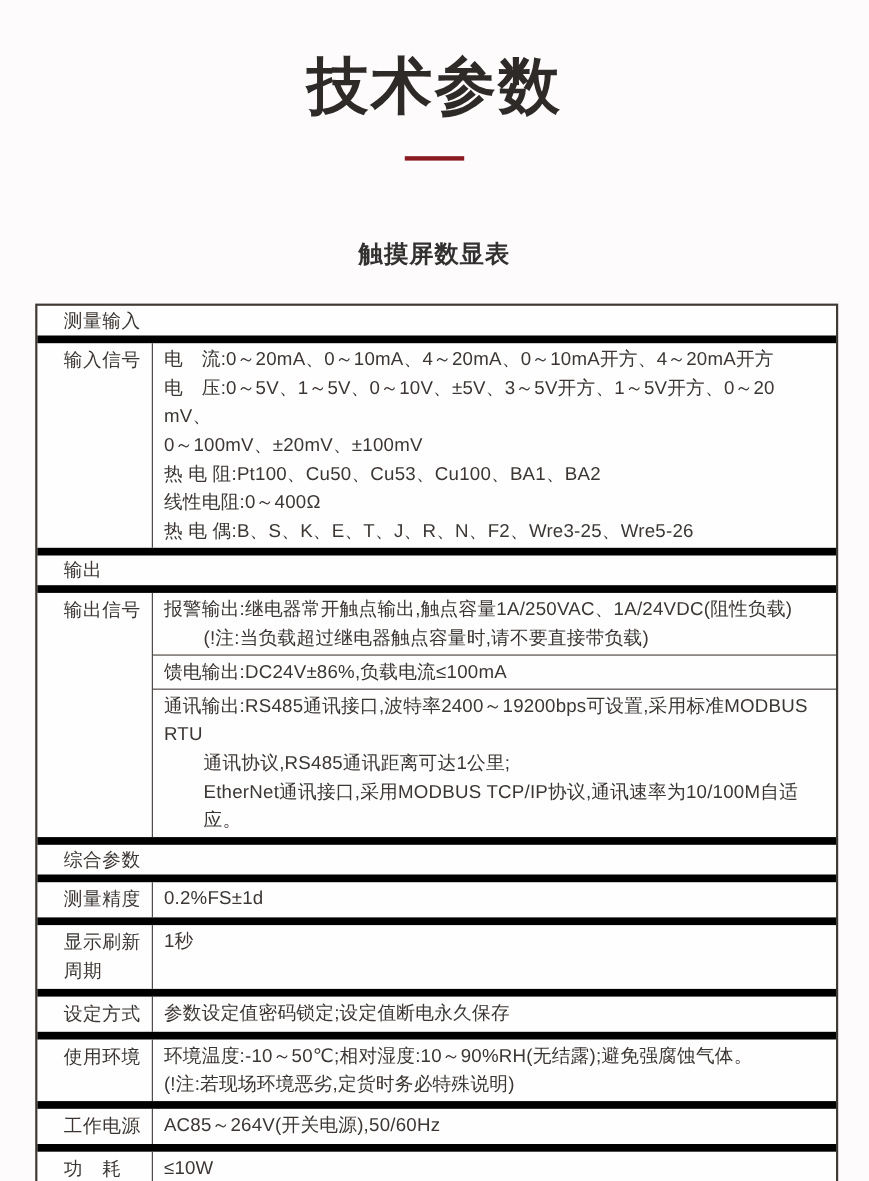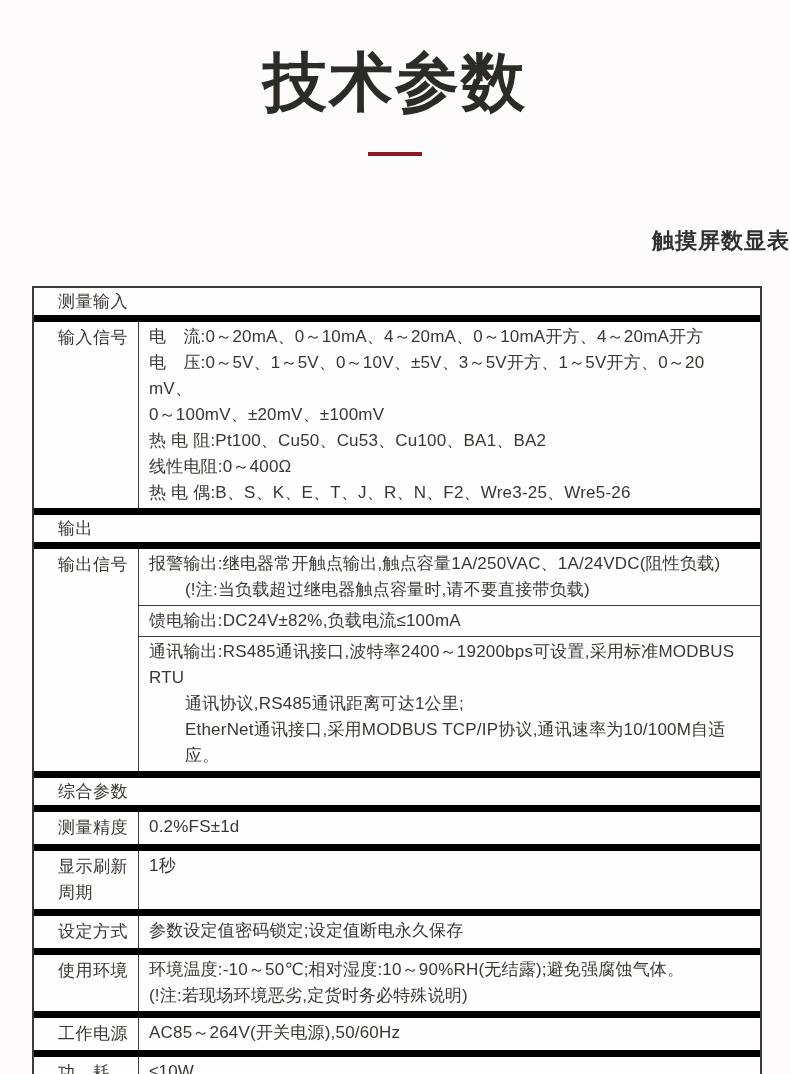--- a/index.html
+++ b/index.html
@@ -9,34 +9,34 @@
     overflow:hidden;
     background:#fdfbfc;
     color:#3b3633;
     font-family:"Liberation Sans","DejaVu Sans",sans-serif;
   }
   .page { width:790px; height:1074px; position:relative; }
 
   .title {
     padding-top:46px;
     text-align:center;
-    font-size:64px;
+    font-size:56px;
     font-weight:900;
     letter-spacing:2px;
     line-height:1.15;
     color:#2d2a28;
   }
   .divider {
     width:54px; height:4px;
     background:#8b1a21;
     margin:32px auto 0 auto;
   }
   .subtitle {
     margin-top:70px;
-    text-align:right;
+    text-align:center;
     font-size:22px;
     font-weight:700;
     letter-spacing:1px;
     color:#333030;
   }
 
   .spec-table {
     width:730px;
     margin:30px 0 0 32px;
     border:2px solid #403a37;
@@ -99,21 +99,21 @@
         <div class="label-cell">输出</div>
       </div>
       <div class="t-row">
         <div class="label-cell">输出信号</div>
         <div class="content-cell">
           <div class="block">
             <div class="line">报警输出:继电器常开触点输出,触点容量1A/250VAC、1A/24VDC(阻性负载)</div>
             <div class="line indent">(!注:当负载超过继电器触点容量时,请不要直接带负载)</div>
           </div>
           <div class="block">
-            <div class="line">馈电输出:DC24V±82%,负载电流≤100mA</div>
+            <div class="line">馈电输出:DC24V±86%,负载电流≤100mA</div>
           </div>
           <div class="block">
             <div class="line">通讯输出:RS485通讯接口,波特率2400～19200bps可设置,采用标准MODBUS RTU</div>
             <div class="line indent">通讯协议,RS485通讯距离可达1公里;</div>
             <div class="line indent">EtherNet通讯接口,采用MODBUS TCP/IP协议,通讯速率为10/100M自适应。</div>
           </div>
         </div>
       </div>
       <div class="t-row section">
         <div class="label-cell">综合参数</div>

